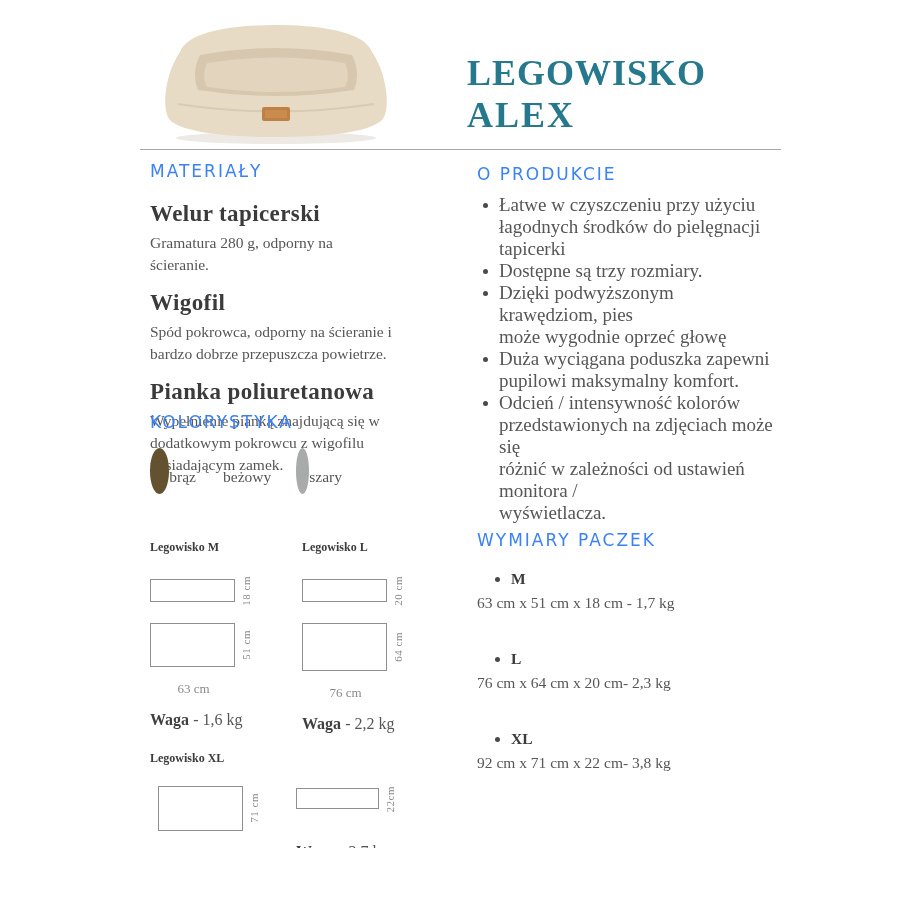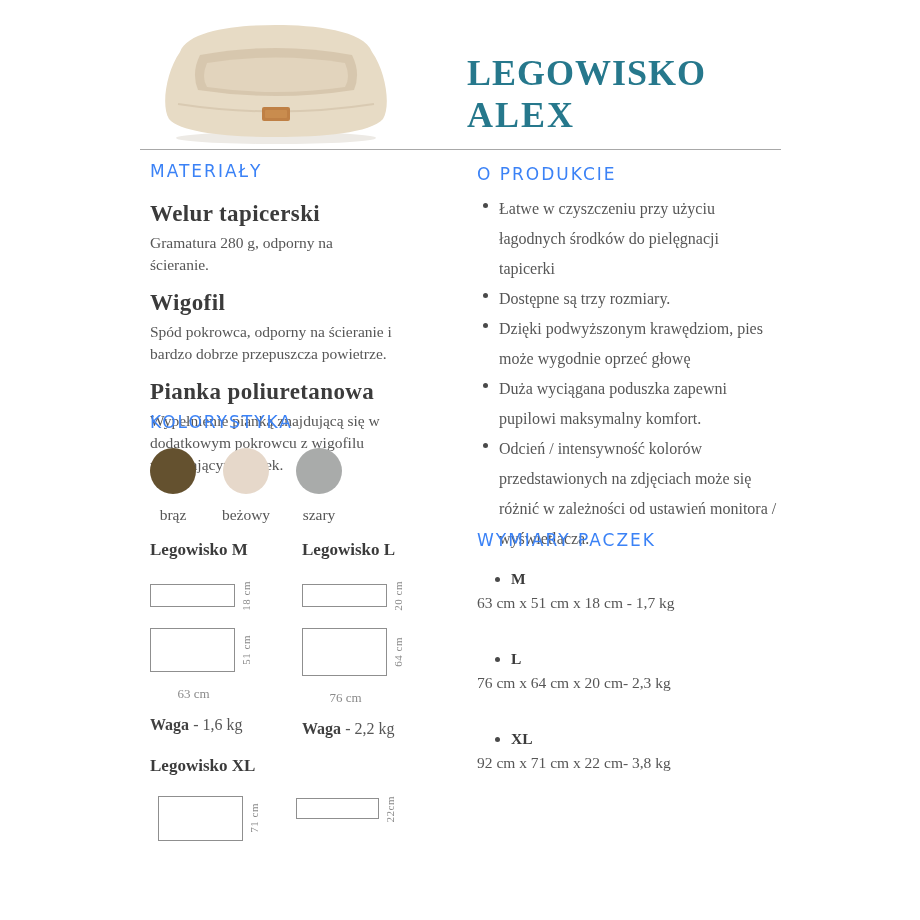--- a/index.html
+++ b/index.html
@@ -19,36 +19,36 @@
 
   
   .materials{position:absolute;left:150px;top:161px;width:300px;}
   .materials .sec-heading{margin-bottom:20px;}
   .mat-name{font-size:23px;font-weight:bold;color:#3b3b3b;letter-spacing:.4px;margin-top:14px;}
   .mat-desc{font-size:15.5px;line-height:22px;color:#565656;white-space:pre-line;margin-top:5px;}
 
   
   .kolorystyka{position:absolute;left:150px;top:412px;width:300px;}
   .swatch-row{display:flex;margin-top:16px;}
-  .swatch-col{width:46px;margin-right:27px;display:flex;flex-direction:column;align-items:center;}
+  .swatch-col{width:46px;margin-right:27px;display:flex;flex-direction:row;align-items:center;}
   .swatch{width:46px;height:46px;border-radius:50%;}
   .swatch-label{font-size:15.5px;color:#565656;margin-top:12px;white-space:nowrap;}
 
   
   .about{position:absolute;left:477px;top:164px;width:300px;}
   .about ul{list-style:none;margin:10px 0 0 0;padding:0;}
-  .about li{position:relative;padding-left:22px;font-size:16px;line-height:30px;
+  .about li{position:relative;padding-left:22px;font-size:19px;line-height:22px;
             color:#565656;white-space:pre-line;}
   .dot{position:absolute;left:6px;top:9px;width:5px;height:5px;border-radius:50%;background:#4a4a4a;}
 
   
   .wymiary{position:absolute;left:150px;top:530px;width:312px;}
   .size-row{display:flex;margin-top:10px;}
   .size-col{width:152px;}
-  .size-title{font-size:17px;font-weight:bold;color:#3b3b3b;}
+  .size-title{font-size:12px;font-weight:bold;color:#3b3b3b;}
   .dia{display:flex;align-items:center;}
   .rect{border:1px solid #8f8f8f;background:#ffffff;box-sizing:border-box;}
   .r-h{width:85px;height:23px;margin-top:21px;}
   .r-d{width:85px;height:44px;margin-top:17px;}
   .vlabel{writing-mode:vertical-rl;transform:rotate(180deg);font-size:11px;color:#8a8a8a;
           margin-left:5px;letter-spacing:.5px;}
   .vl-h{margin-top:21px;}
   .vl-d{margin-top:17px;}
   .wlabel{width:87px;text-align:center;font-size:13px;color:#8a8a8a;margin-top:14px;}
   .waga{font-size:16px;color:#565656;margin-top:14px;}

